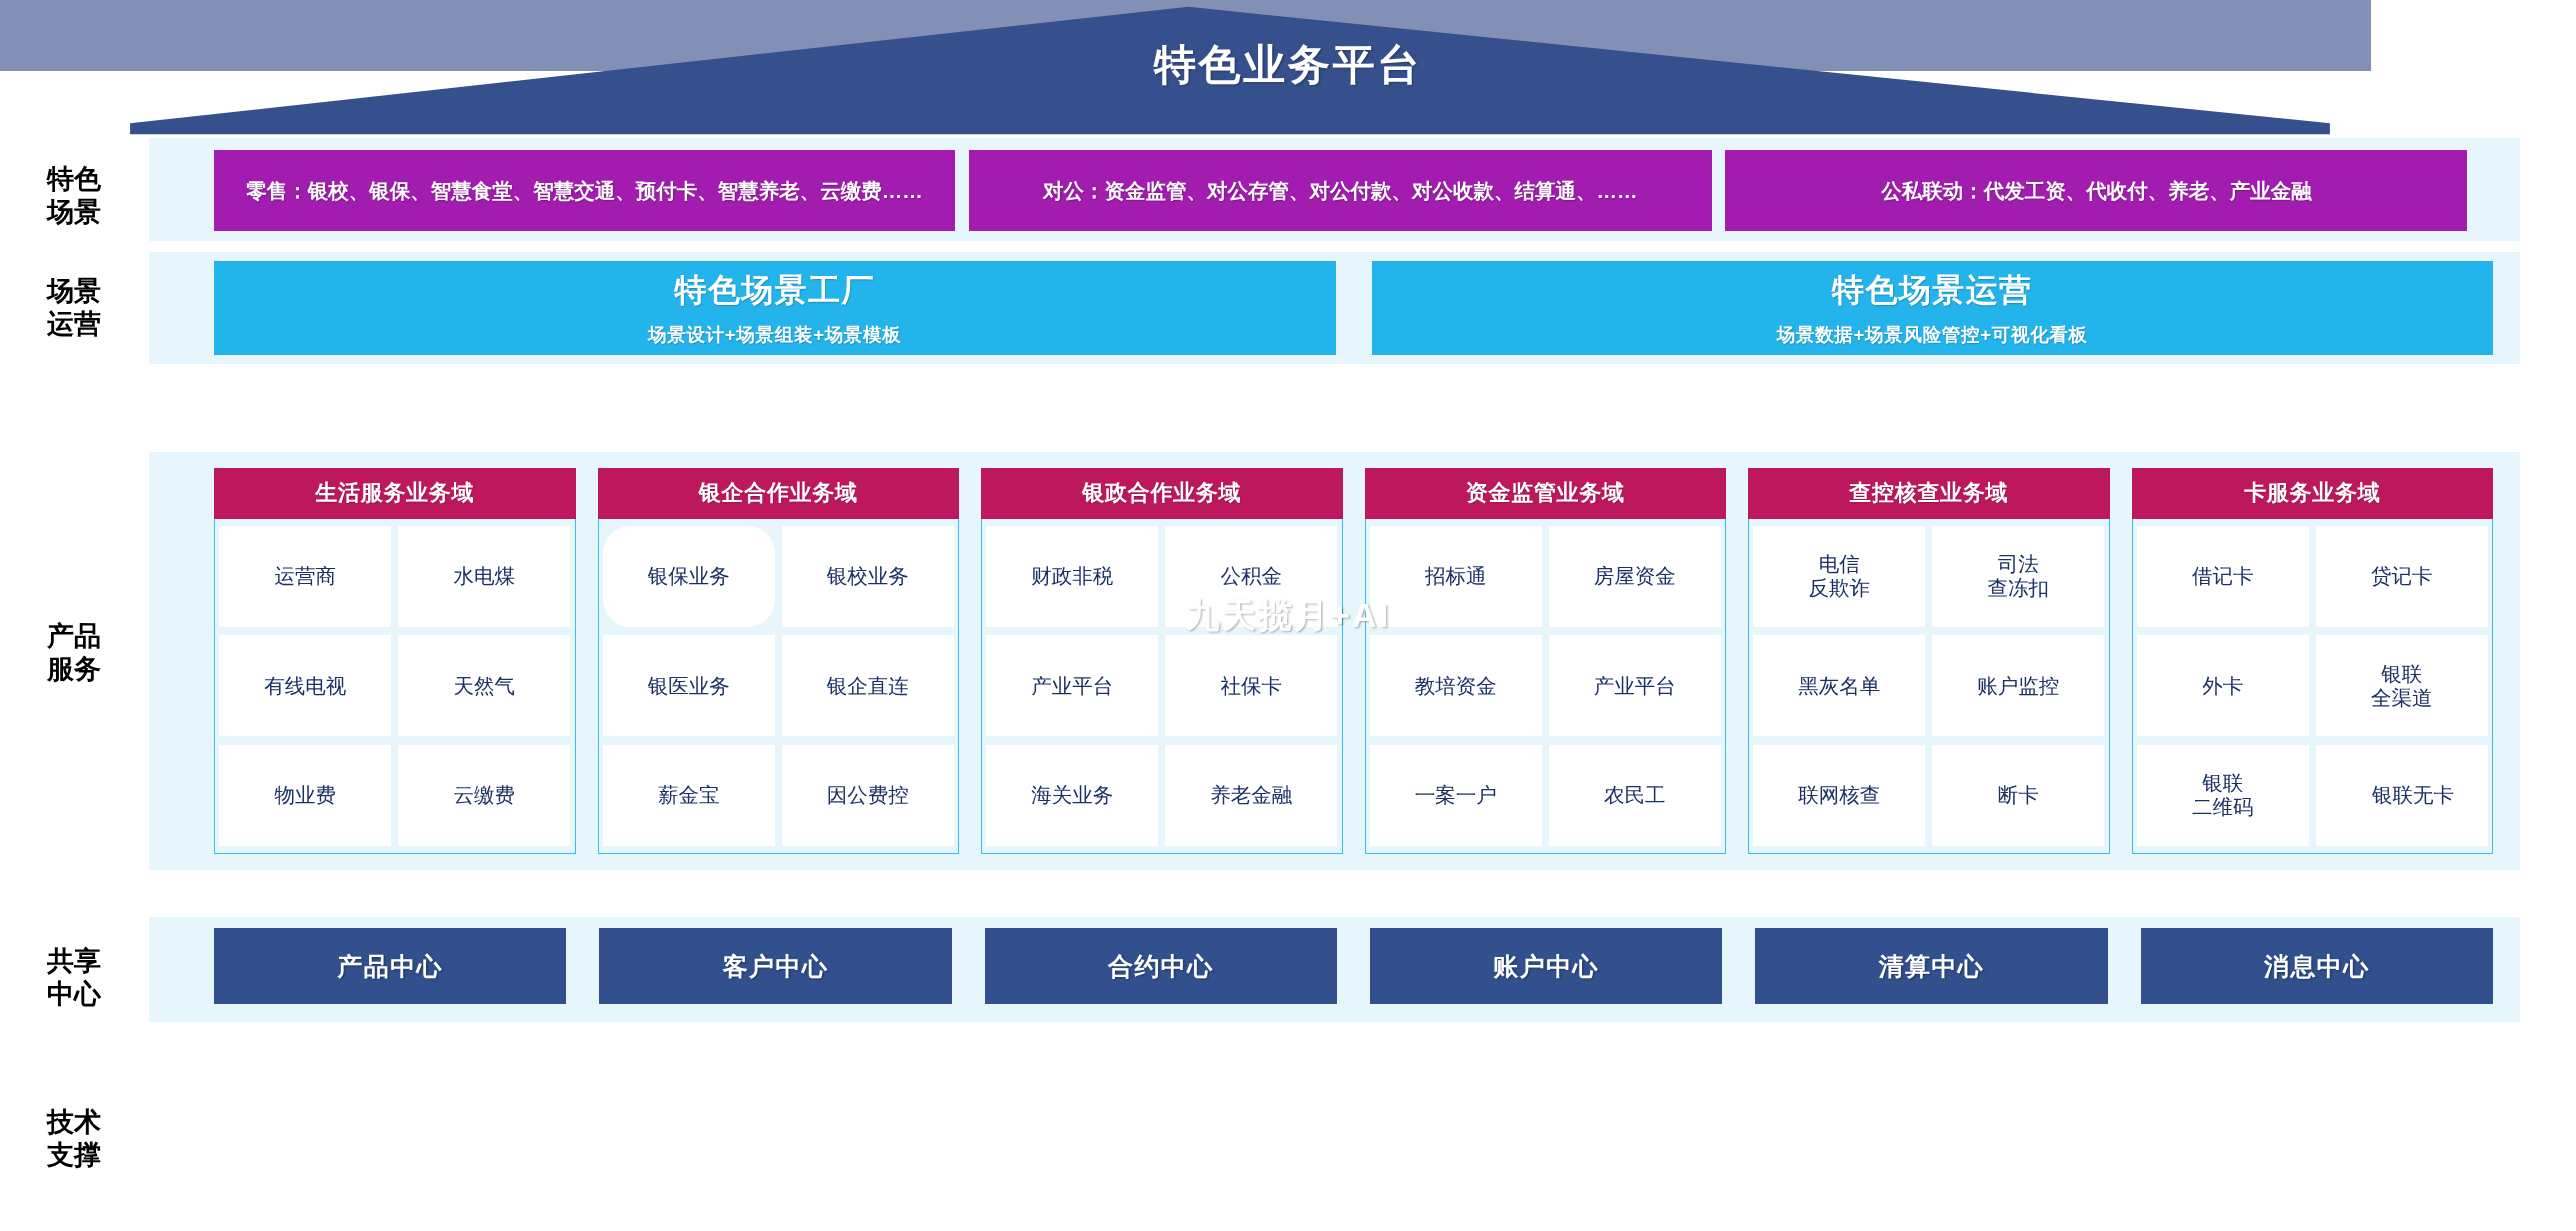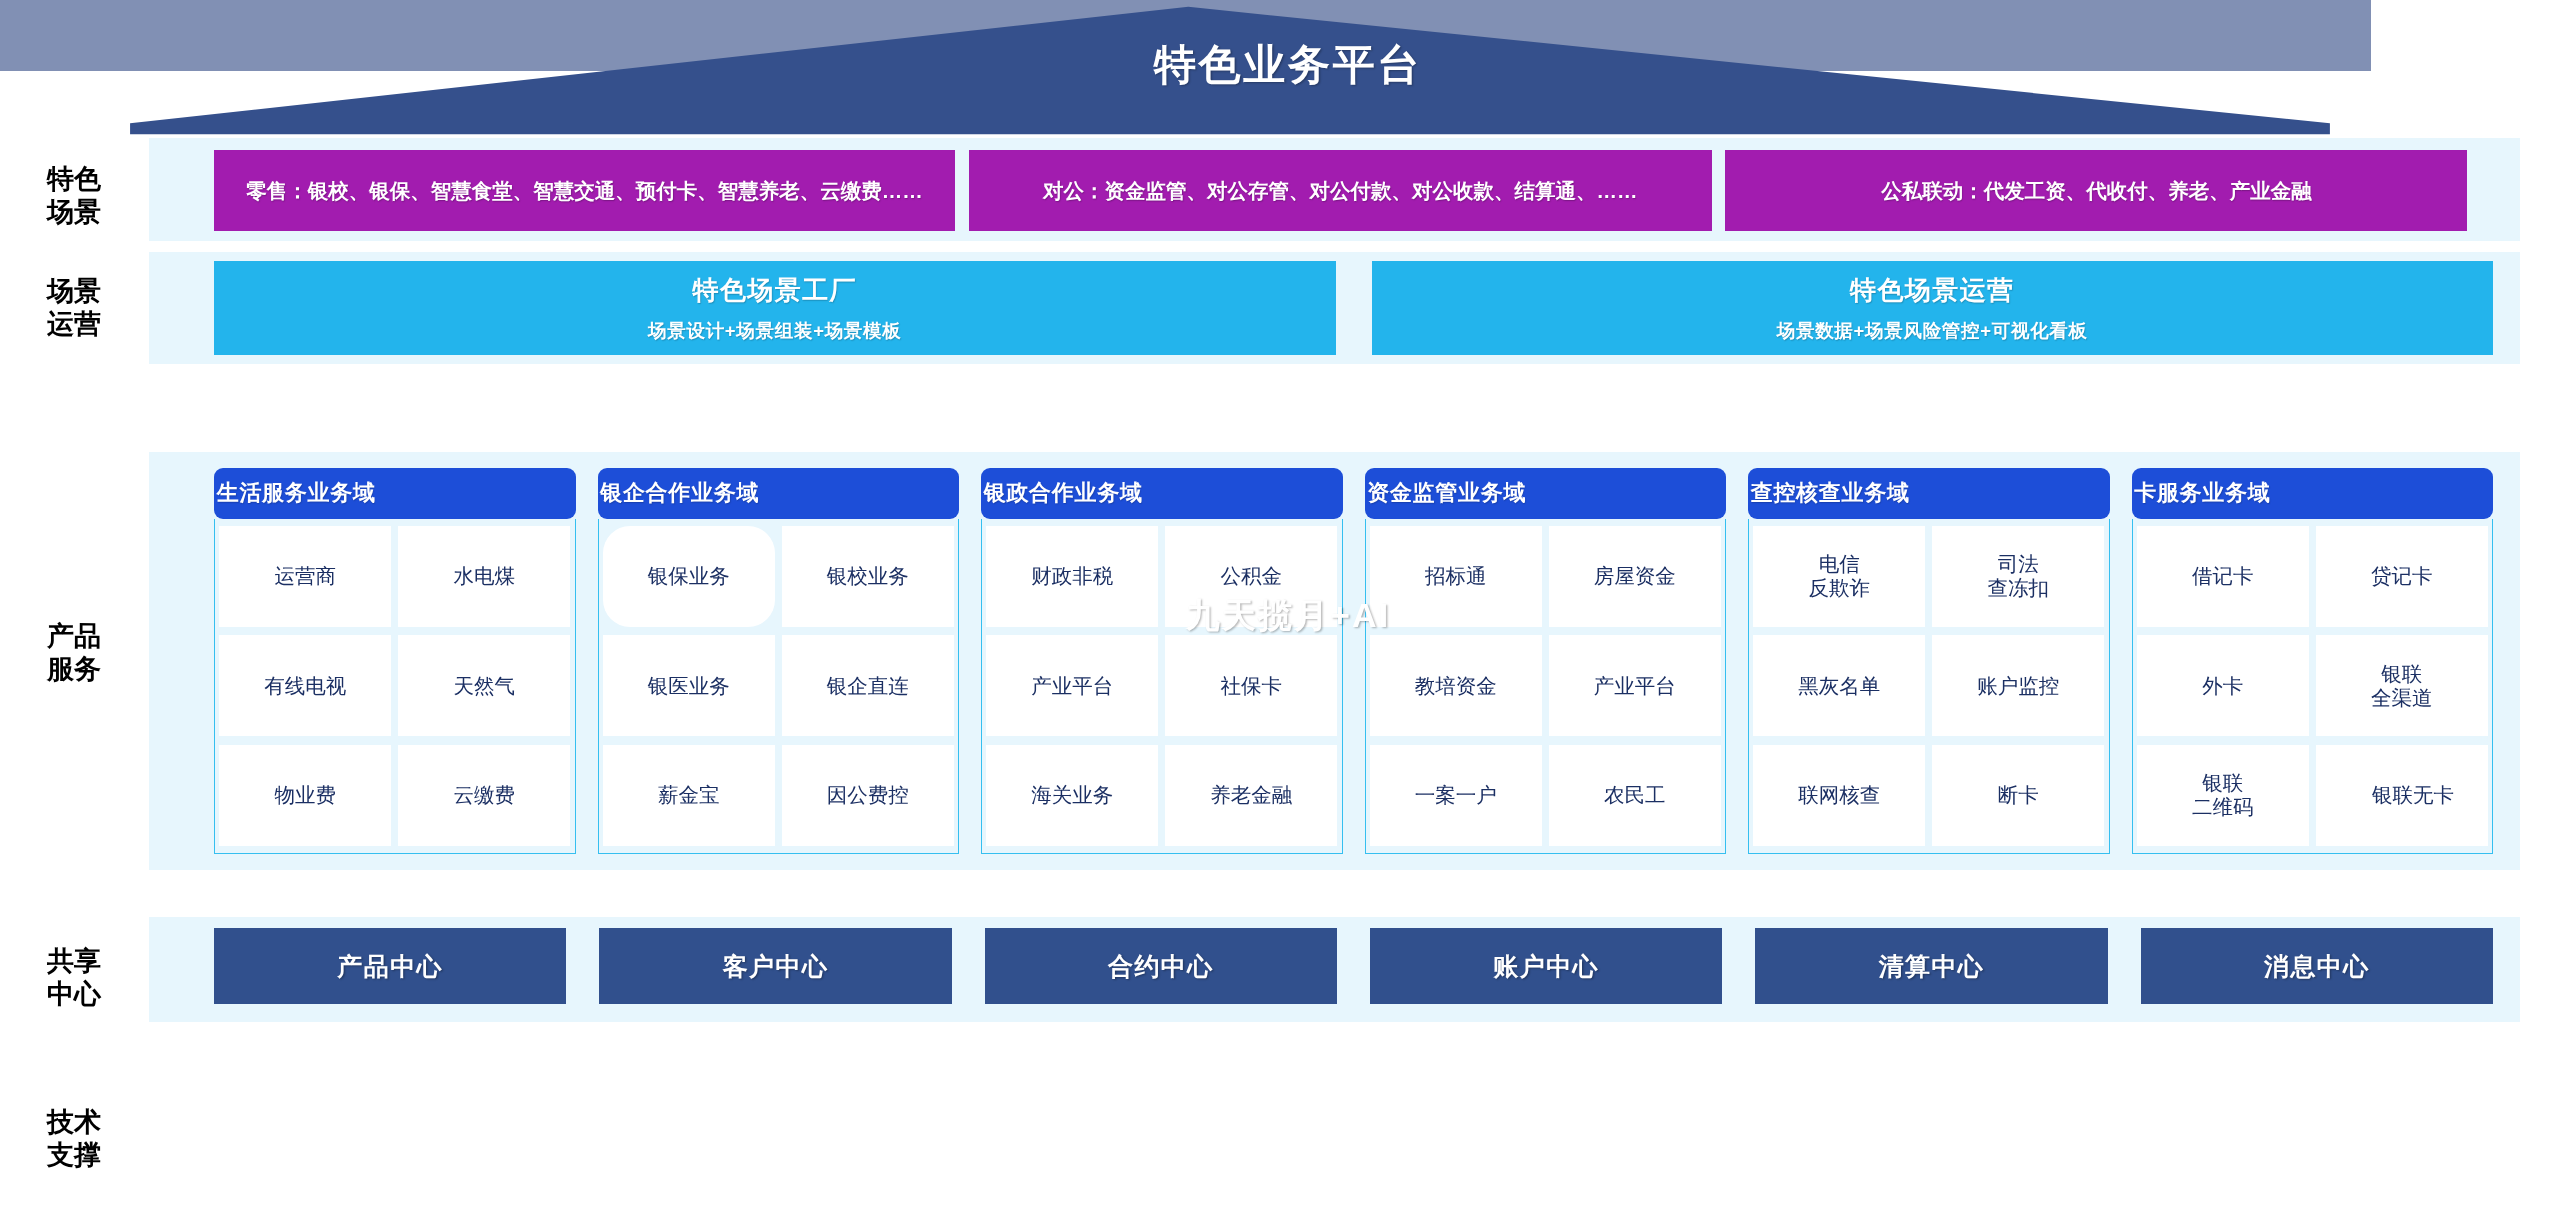--- a/index.html
+++ b/index.html
@@ -51,34 +51,34 @@
   #row-operation{ top:252px; height:112px; }
   #row-operation .inner{
     position:absolute; left:65px; top:9px; right:27px; bottom:9px;
     display:flex; gap:36px;
   }
   .op-bar{
     flex:1 1 0; background:#23b4ec; color:#ffffff;
     display:flex; flex-direction:column; align-items:center; justify-content:center;
     text-shadow:0.7px 0.7px 1.4px rgba(0,0,0,0.22);
   }
-  .op-title{ font-size:26px; font-weight:bold; letter-spacing:1.4px; }
+  .op-title{ font-size:32px; font-weight:bold; letter-spacing:1.4px; }
   .op-sub{ font-size:18.5px; font-weight:bold; margin-top:9.6px; letter-spacing:0.7px; }
 
   
   #row-products{ top:452px; height:418px; }
   #row-products .inner{
     position:absolute; left:65px; top:16.4px; right:27px; bottom:16.4px;
     display:flex; gap:22px;
   }
   .prod-col{ flex:1 1 0; display:flex; flex-direction:column; }
   .prod-head{
-    background:#1d4ed8; color:#ffffff; 
+    background:#be185d; color:#ffffff; text-align:center;
     font-size:22px; font-weight:bold; letter-spacing:0.7px;
-    padding:9.6px 2.7px 11px; text-shadow:0.7px 0.7px 1.4px rgba(0,0,0,0.2);border-radius:9px;
+    padding:9.6px 2.7px 11px; text-shadow:0.7px 0.7px 1.4px rgba(0,0,0,0.2);
   }
   .prod-body{
     flex:1 1 auto; border:1.4px solid #35bff0; border-top:none;
     background:#e7f6fd; padding:6.8px 4.1px 6.8px;
     display:grid; grid-template-columns:1fr 1fr; grid-template-rows:1fr 1fr 1fr;
     gap:8.2px 6.8px;
   }
   .prod-cell{
     background:#ffffff; display:flex; align-items:center; justify-content:center;
     text-align:center; font-size:20.5px; color:#1b2f63; line-height:1.18;

